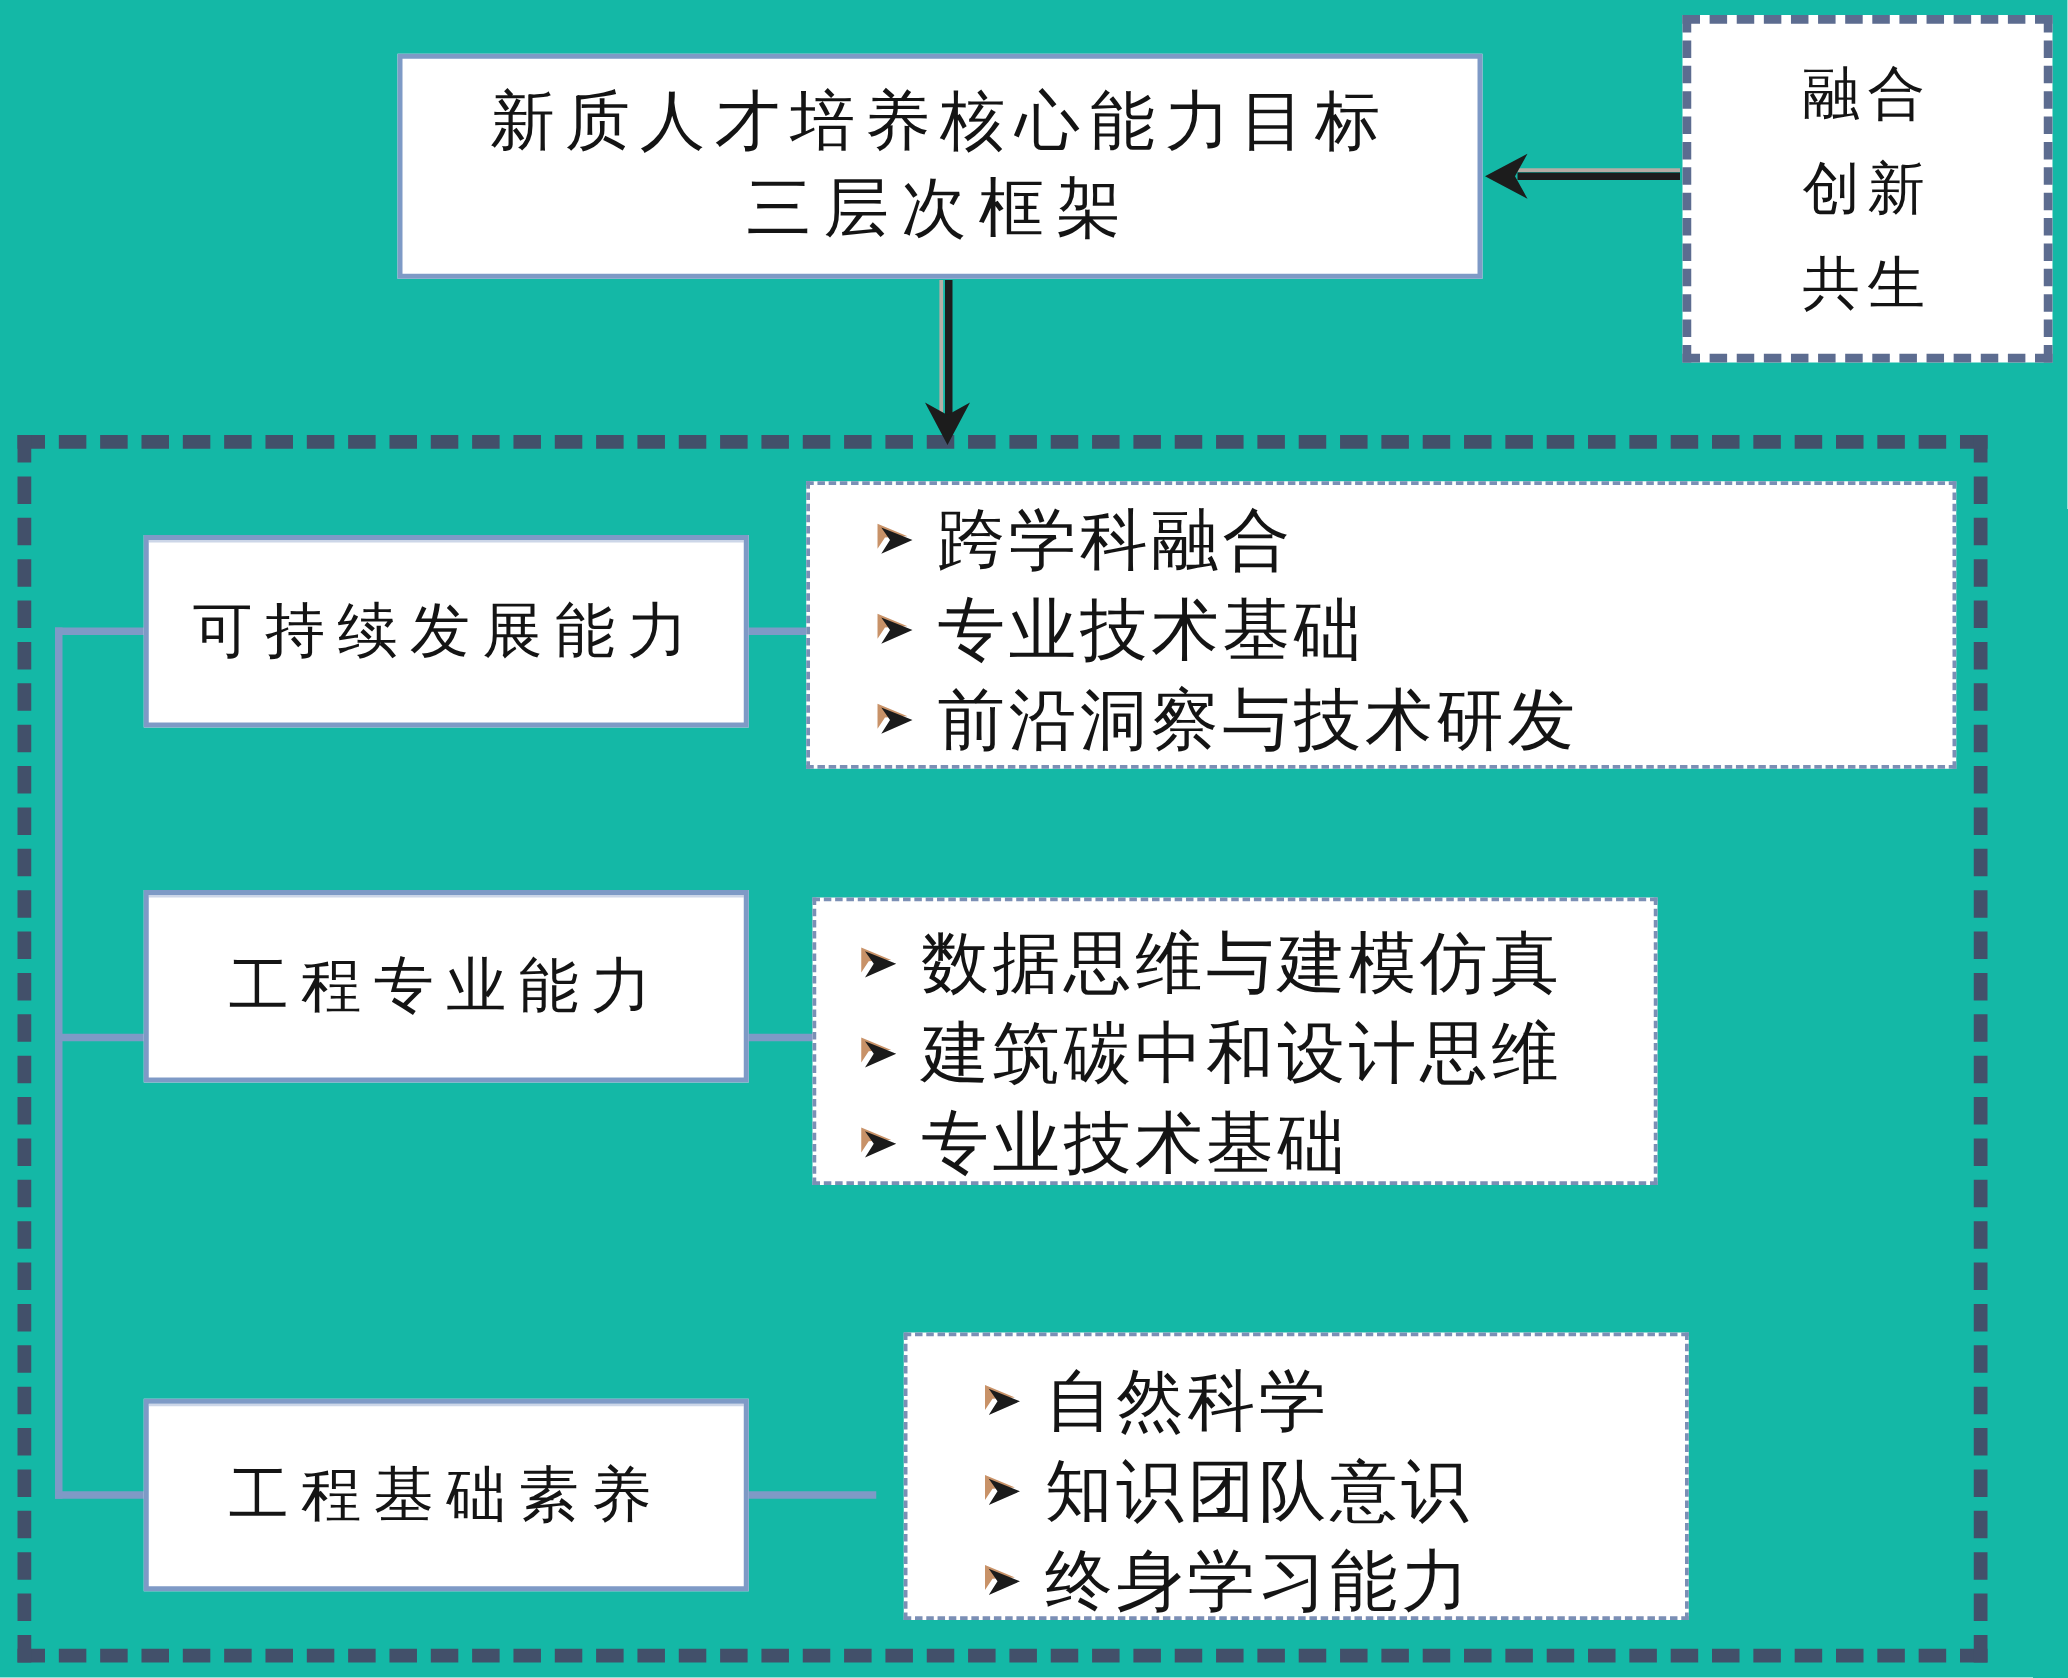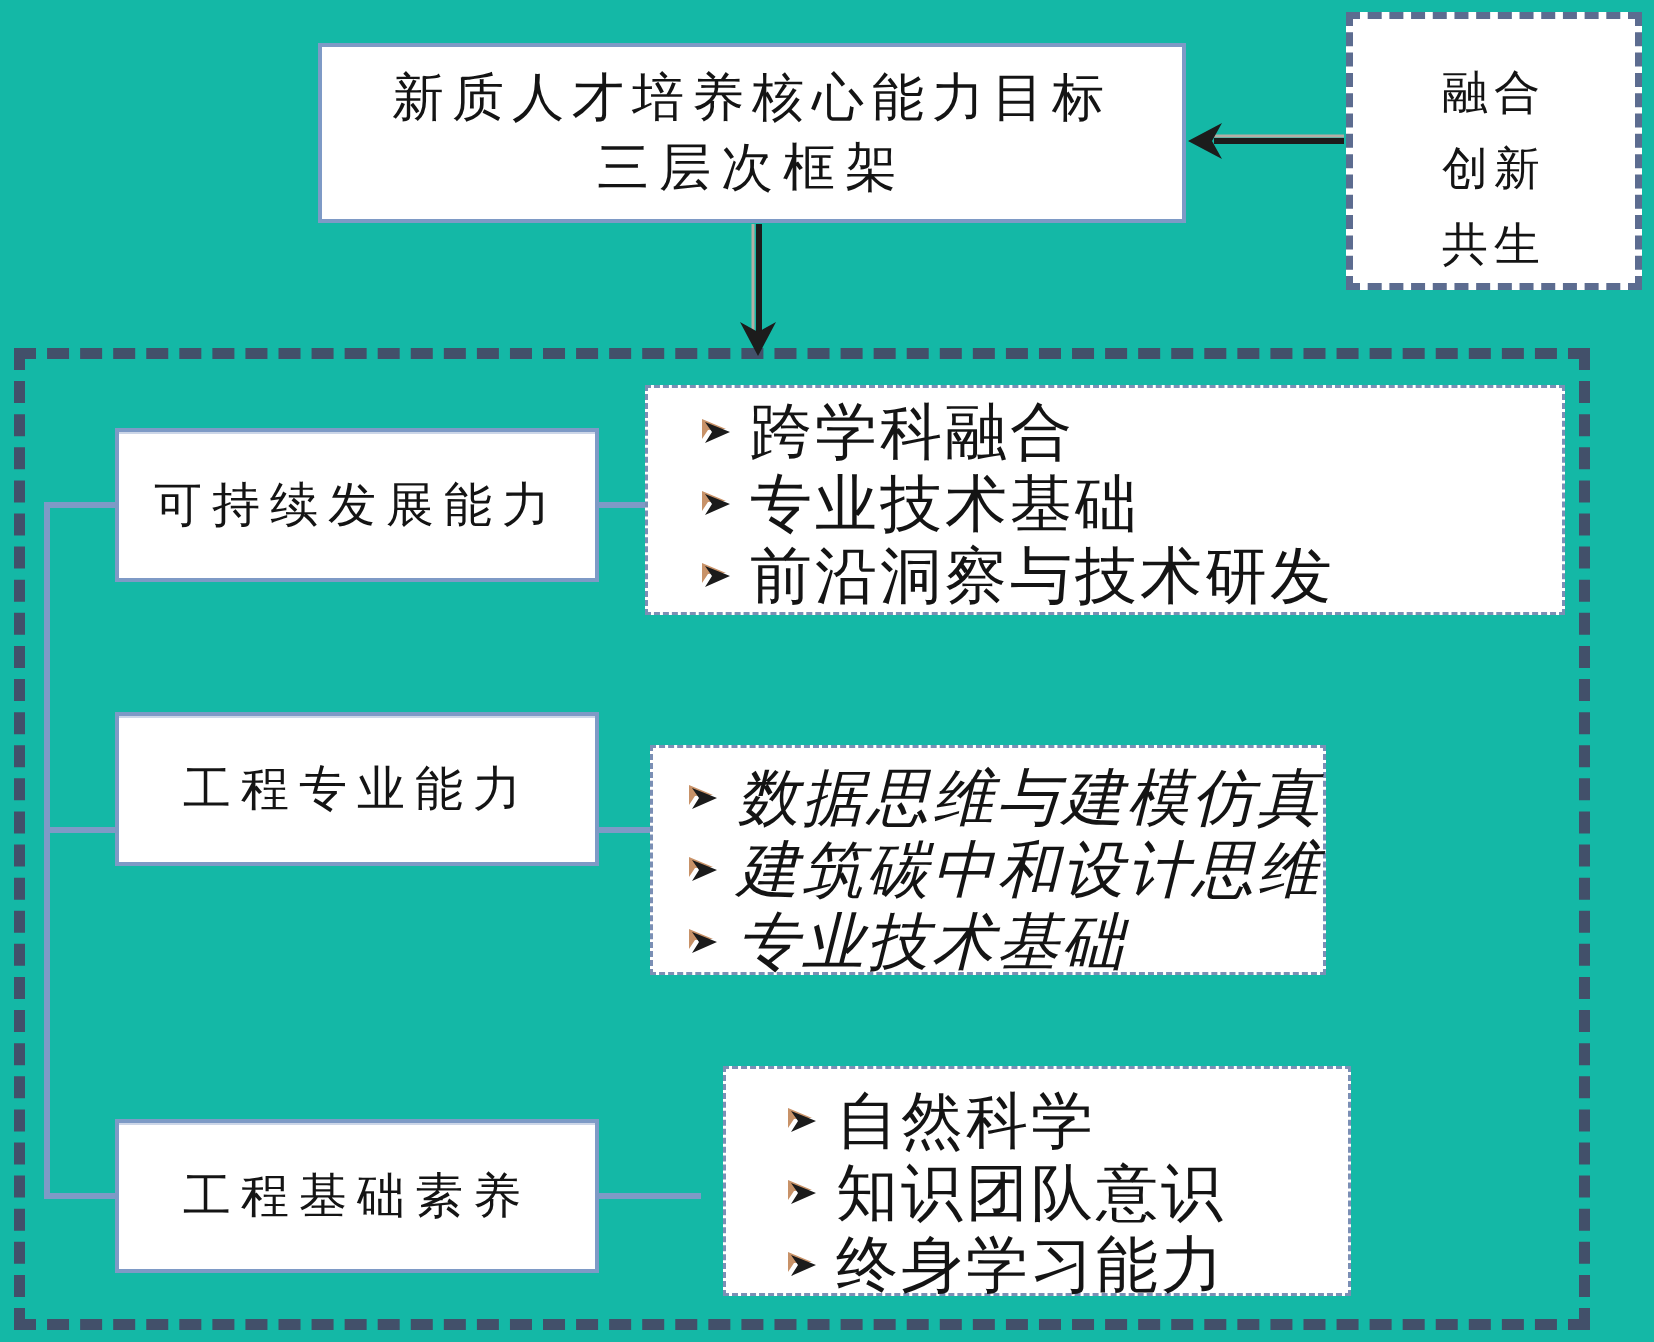--- a/index.html
+++ b/index.html
@@ -21,21 +21,21 @@
     display:flex;flex-direction:column;justify-content:center;align-items:center;
     text-align:center;
   }
   .title-line1{font-size:52px;line-height:70px;letter-spacing:8px;white-space:nowrap;}
   .title-line2{font-size:52px;line-height:70px;letter-spacing:10px;white-space:nowrap;}
 
   .fusion-box{
     left:1346px;top:12px;width:296px;height:278px;
     border:7px dashed #5c6c90;
     background:#ffffff;
-    display:flex;flex-direction:column;justify-content:flex-end;align-items:center;
+    display:flex;flex-direction:column;justify-content:center;align-items:center;
   }
   .fusion-line{font-size:46px;line-height:76px;letter-spacing:6px;}
 
   .outer-box{
     left:14px;top:348px;width:1576px;height:982px;
     border:11px dashed #42506a;
     background:transparent;
   }
 
   .level-box{
@@ -49,24 +49,24 @@
   #level-box-1{top:428px;}
   #level-box-2{top:712px;}
   #level-box-3{top:1119px;}
 
   .bullet-box{
     border:3px dashed #7b8fb5;
     background:#ffffff;
     display:flex;flex-direction:column;justify-content:flex-start;
   }
   #bullet-box-1{left:645px;top:385px;width:920px;height:230px;padding:8px 10px 0 52px;}
-  #bullet-box-2{left:650px;top:745px;width:676px;height:230px;padding:14px 10px 0 34px;font-style:italic;}
+  #bullet-box-2{left:650px;top:718px;width:676px;height:230px;padding:14px 10px 0 34px;}
   #bullet-box-3{left:723px;top:1066px;width:628px;height:230px;padding:16px 10px 0 60px;}
   .bullet-row{display:flex;align-items:center;height:72px;gap:18px;}
-  .bullet-row .itm{font-size:62px;letter-spacing:3px;white-space:nowrap;}
+  .bullet-row .itm{font-size:54px;letter-spacing:3px;white-space:nowrap;}
   .bullet-icon{flex:0 0 auto;display:block;}
 
   
   .conn{background:#7e9ac6;}
   #bracket-vertical{left:44px;top:502px;width:6px;height:697px;}
   #bracket-stub-1{left:44px;top:502px;width:75px;height:6px;}
   #bracket-stub-2{left:44px;top:827px;width:75px;height:6px;}
   #bracket-stub-3{left:44px;top:1193px;width:75px;height:6px;}
   #stub-right-1{left:597px;top:502px;width:62px;height:6px;}
   #stub-right-2{left:597px;top:827px;width:66px;height:6px;}

